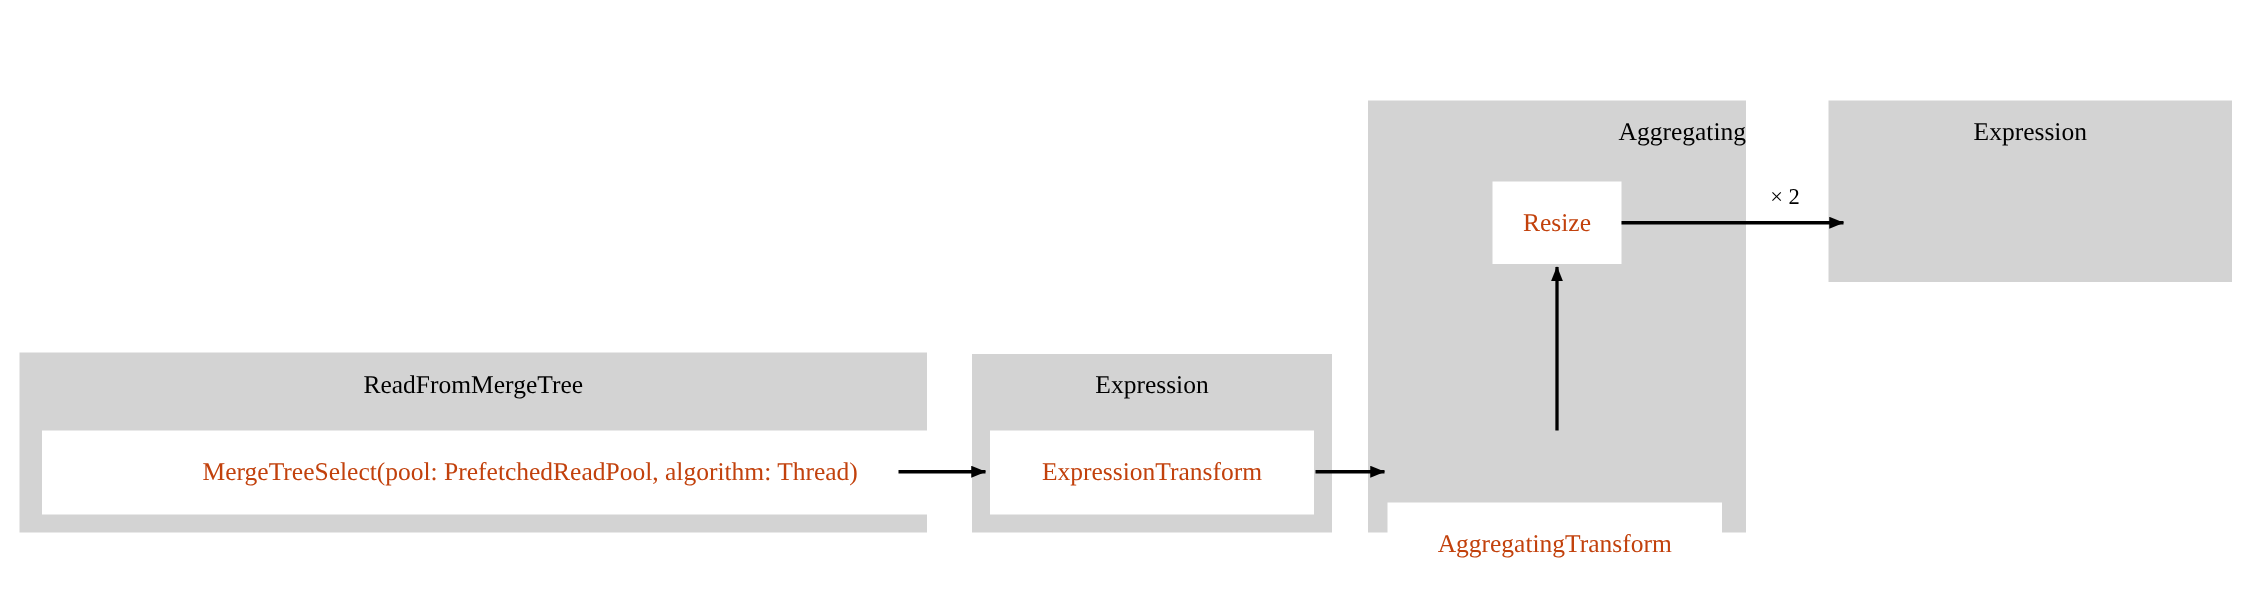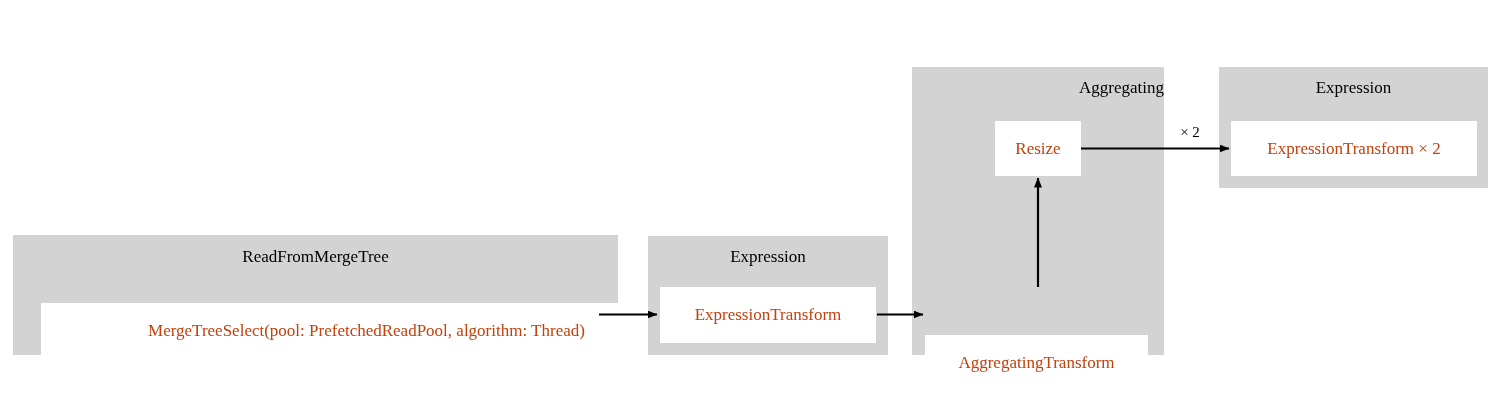--- a/index.html
+++ b/index.html
@@ -64,37 +64,36 @@
   }
 </style>
 </head>
 <body>
 
 <div id="canvas">
 
   <div class="cluster" style="left:13px; top:235px; width:605px; height:120px;">
     <div class="cluster-title" style="top:12px;">ReadFromMergeTree</div>
   </div>
-  <div class="node" style="left:41px; top:287px; width:651px; height:56px;margin-top:16px;">MergeTreeSelect(pool: PrefetchedReadPool, algorithm: Thread)</div>
+  <div class="node" style="left:28px; top:287px; width:651px; height:56px;">MergeTreeSelect(pool: PrefetchedReadPool, algorithm: Thread)</div>
 
   <div class="cluster" style="left:648px; top:236px; width:240px; height:119px;">
     <div class="cluster-title" style="top:11px;">Expression</div>
   </div>
   <div class="node" style="left:660px; top:287px; width:216px; height:56px;">ExpressionTransform</div>
 
   <div class="cluster" style="left:912px; top:67px; width:252px; height:288px;">
     <div class="cluster-title" style="top:11px;text-align:right;">Aggregating</div>
   </div>
   <div class="node" style="left:995px; top:121px; width:86px; height:55px;">Resize</div>
   <div class="node" style="left:925px; top:287px; width:223px; height:56px;margin-top:48px;">AggregatingTransform</div>
 
   <div class="cluster" style="left:1219px; top:67px; width:269px; height:121px;">
     <div class="cluster-title" style="top:11px;">Expression</div>
   </div>
-  <div class="node" style="left:1231px; top:121px; width:246px; height:55px;">ExpressionTransform × 2</div>
 
   <svg class="edge-svg" viewBox="0 0 1502 410" xmlns="http://www.w3.org/2000/svg">
     <defs>
       <marker id="arrowhead" markerWidth="10" markerHeight="8" refX="9.5" refY="4" orient="auto" markerUnits="userSpaceOnUse">
         <polygon points="0,0 10,4 0,8" fill="#000000"></polygon>
       </marker>
     </defs>
 
     <g>
       <line x1="599" y1="314.5" x2="657" y2="314.5" stroke="#000000" stroke-width="2.2" marker-end="url(#arrowhead)"></line>

